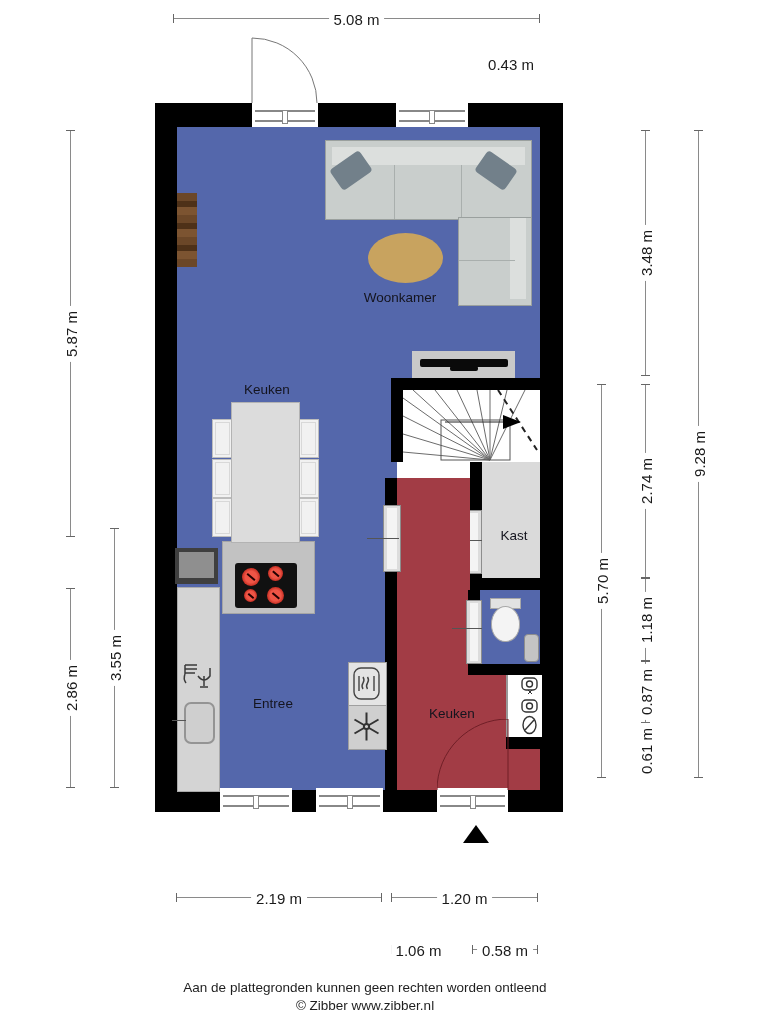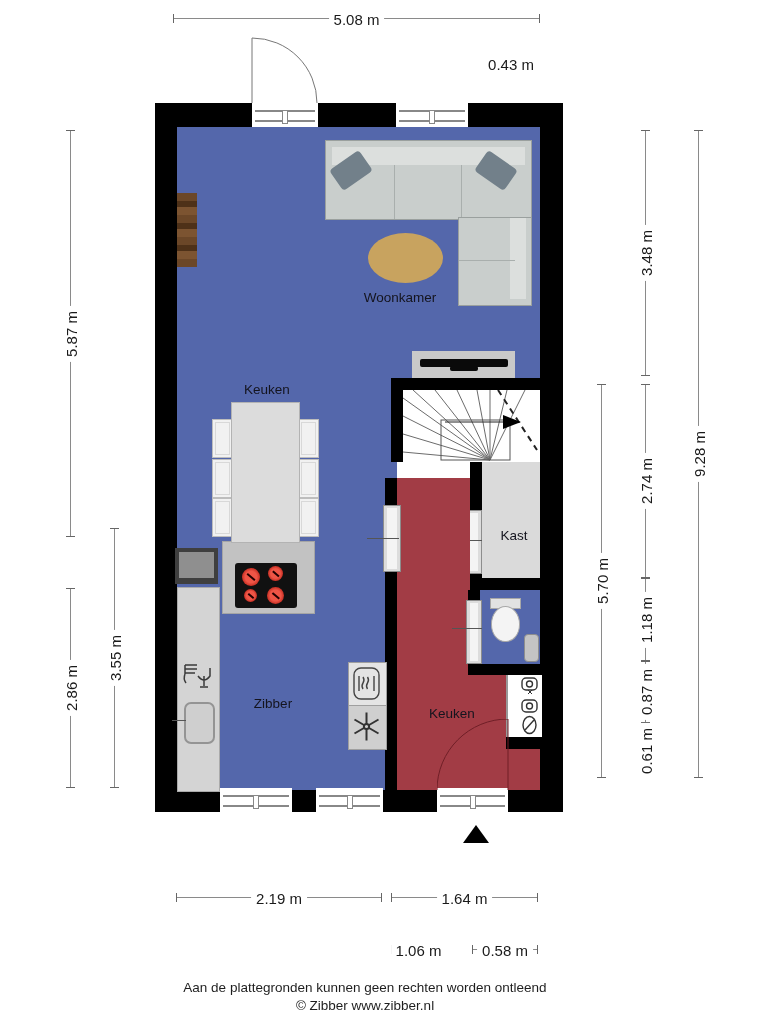--- a/index.html
+++ b/index.html
@@ -109,21 +109,21 @@
     <div class="line"></div>
     <span class="lbl">9.28 m</span>
   </div>
 
   <div class="dim dim-h" style="left:176px;top:889px;width:206px;">
     <div class="line"></div>
     <span class="lbl">2.19 m</span>
   </div>
   <div class="dim dim-h" style="left:391px;top:889px;width:147px;">
     <div class="line"></div>
-    <span class="lbl">1.64 m</span>
+    <span class="lbl">1.20 m</span>
   </div>
   <div class="dim dim-h" style="left:391px;top:941px;width:55px;">
     <div class="line"></div>
     <span class="lbl">1.06 m</span>
   </div>
   <div class="dim dim-h" style="left:472px;top:941px;width:66px;">
     <div class="line"></div>
     <span class="lbl">0.58 m</span>
   </div>
 
@@ -268,19 +268,19 @@
   <div class="abs opening" style="left:437px;top:788px;width:71px;height:24px;">
     <div class="glass"></div>
   </div>
   <svg class="abs" style="left:437px;top:719px;" width="72" height="72" viewBox="0 0 72 72">
     <path d="M71 71 V0 A71 71 0 0 0 0 71" fill="none" stroke="#701f27" stroke-width="1"></path>
   </svg>
   <div class="abs arrow-up" style="left:463px;top:825px;"></div>
 
   <div class="room-label" style="left:355px;top:290px;width:90px;">Woonkamer</div>
   <div class="room-label" style="left:227px;top:382px;width:80px;">Keuken</div>
-  <div class="room-label" style="left:233px;top:696px;width:80px;">Zibber</div>
+  <div class="room-label" style="left:233px;top:696px;width:80px;">Entree</div>
   <div class="room-label" style="left:412px;top:706px;width:80px;">Keuken</div>
   <div class="room-label" style="left:484px;top:528px;width:60px;">Kast</div>
 
   <div class="footer" style="top:998px;">© Zibber www.zibber.nl</div>
   <div class="footer" style="top:980px;">Aan de plattegronden kunnen geen rechten worden ontleend</div>
 </div>
 
 </body></html>

